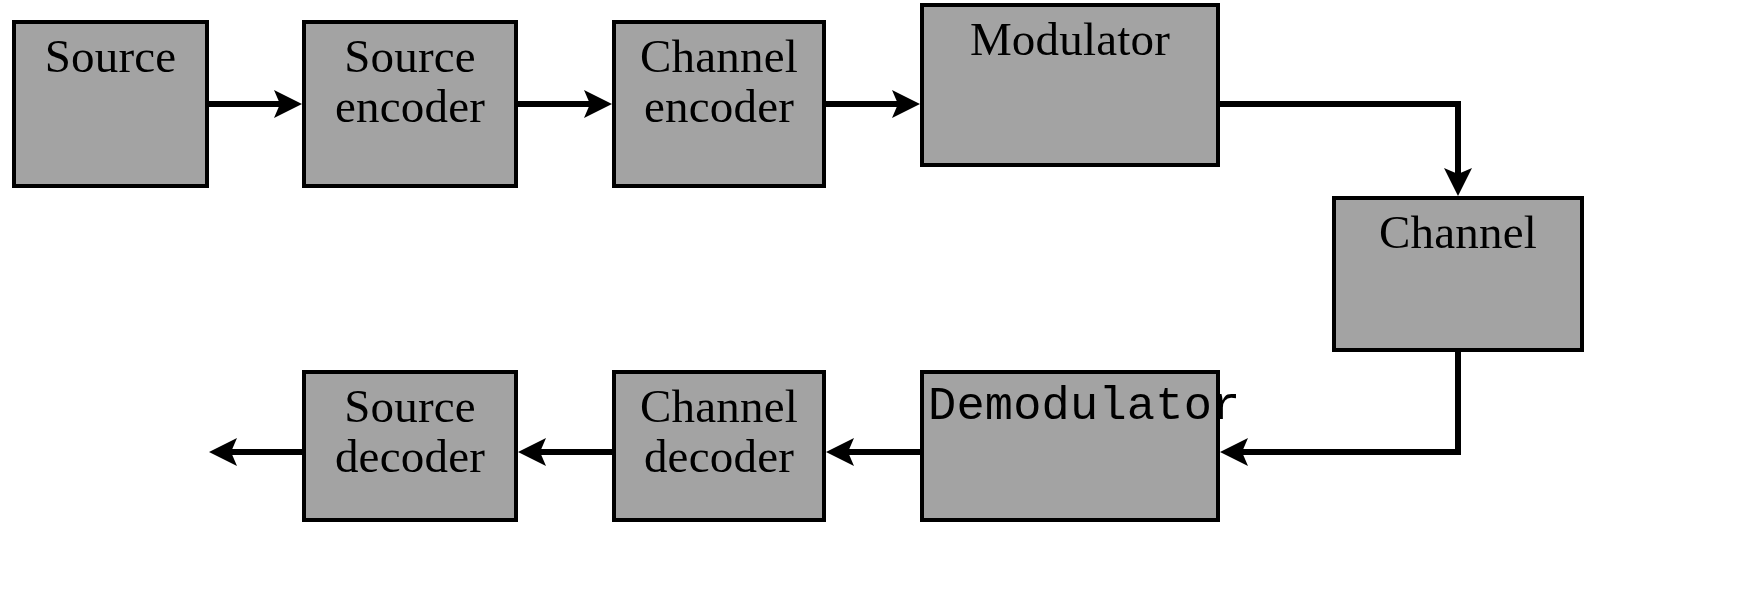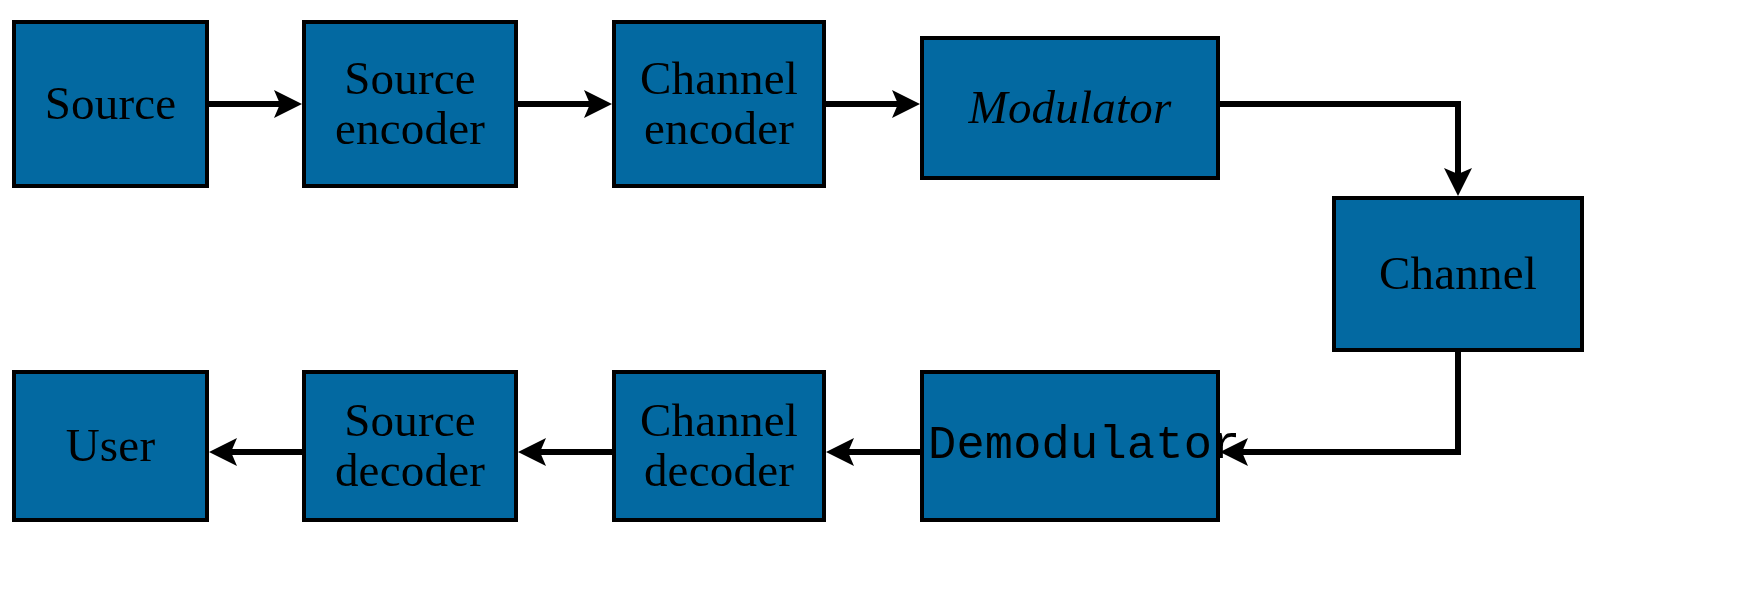--- a/index.html
+++ b/index.html
@@ -11,24 +11,24 @@
   #canvas{
     position:relative;
     width:1762px;
     height:610px;
     background:#ffffff;
     overflow:hidden;
   }
   .node{
     position:absolute;
     box-sizing:border-box;
-    background:#0369a1;
+    background:#a3a3a3;
     border:4px solid #000000;
     display:flex;
-    align-items:center;
+    align-items:flex-start;
     justify-content:center;
     text-align:center;
     line-height:1.06;
     font-size:47px;
     letter-spacing:0.2px;
     white-space:pre-line;
     padding:8px 4px;
   }
   .node .label{
     display:block;
@@ -105,31 +105,28 @@
   <div class="node" style="left:302px; top:20px;  width:216px; height:168px;">
     <span class="label">Source
 encoder</span>
   </div>
 
   <div class="node" style="left:612px; top:20px;  width:214px; height:168px;">
     <span class="label">Channel
 encoder</span>
   </div>
 
-  <div class="node" style="left:920px; top:36px;  width:300px; height:144px;font-style:italic;">
+  <div class="node" style="left:920px; top:3px;  width:300px; height:164px;">
     <span class="label">Modulator</span>
   </div>
 
   <div class="node" style="left:1332px; top:196px; width:252px; height:156px;">
     <span class="label">Channel</span>
   </div>
 
-  <div class="node" style="left:12px;  top:370px; width:197px; height:152px;">
-    <span class="label">User</span>
-  </div>
 
   <div class="node" style="left:302px; top:370px; width:216px; height:152px;">
     <span class="label">Source
 decoder</span>
   </div>
 
   <div class="node" style="left:612px; top:370px; width:214px; height:152px;">
     <span class="label">Channel
 decoder</span>
   </div>

